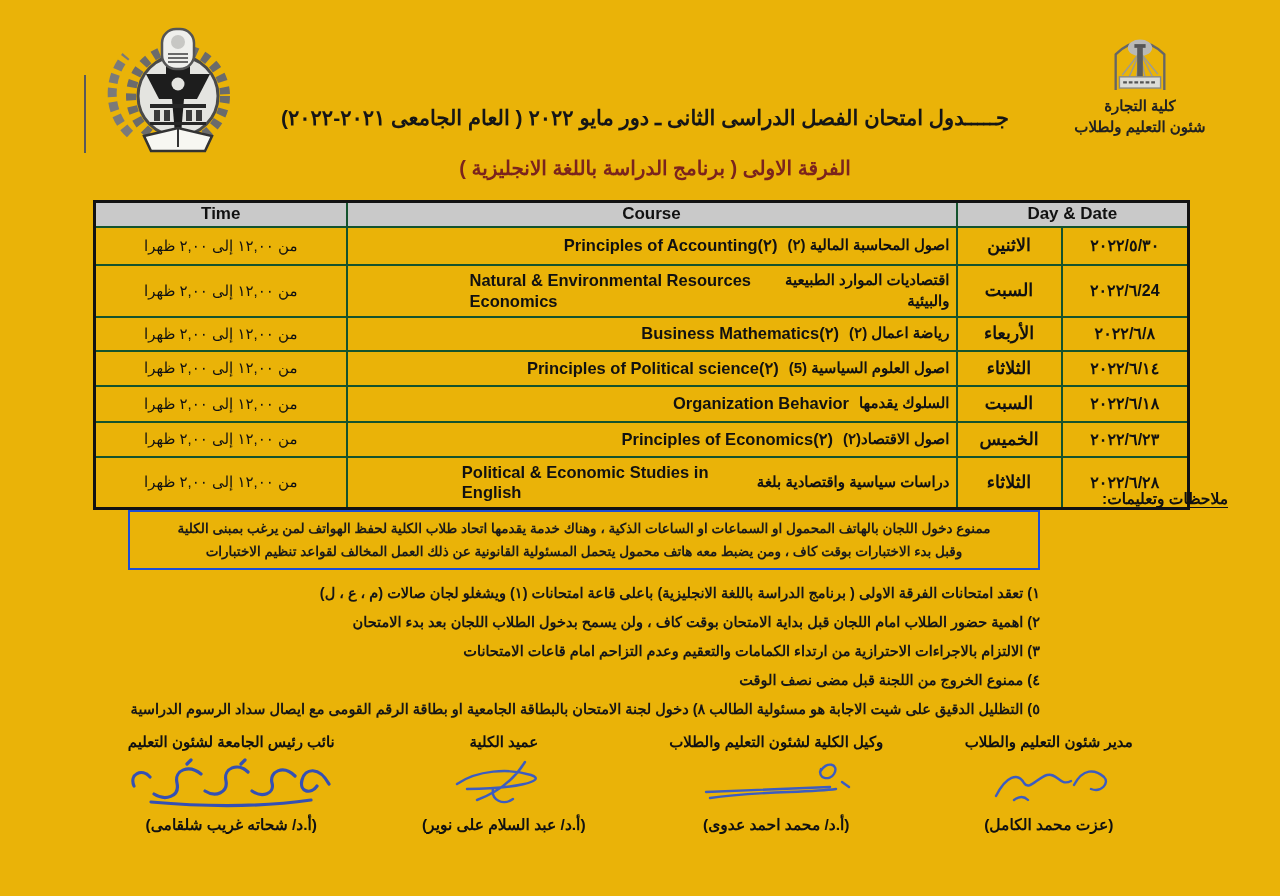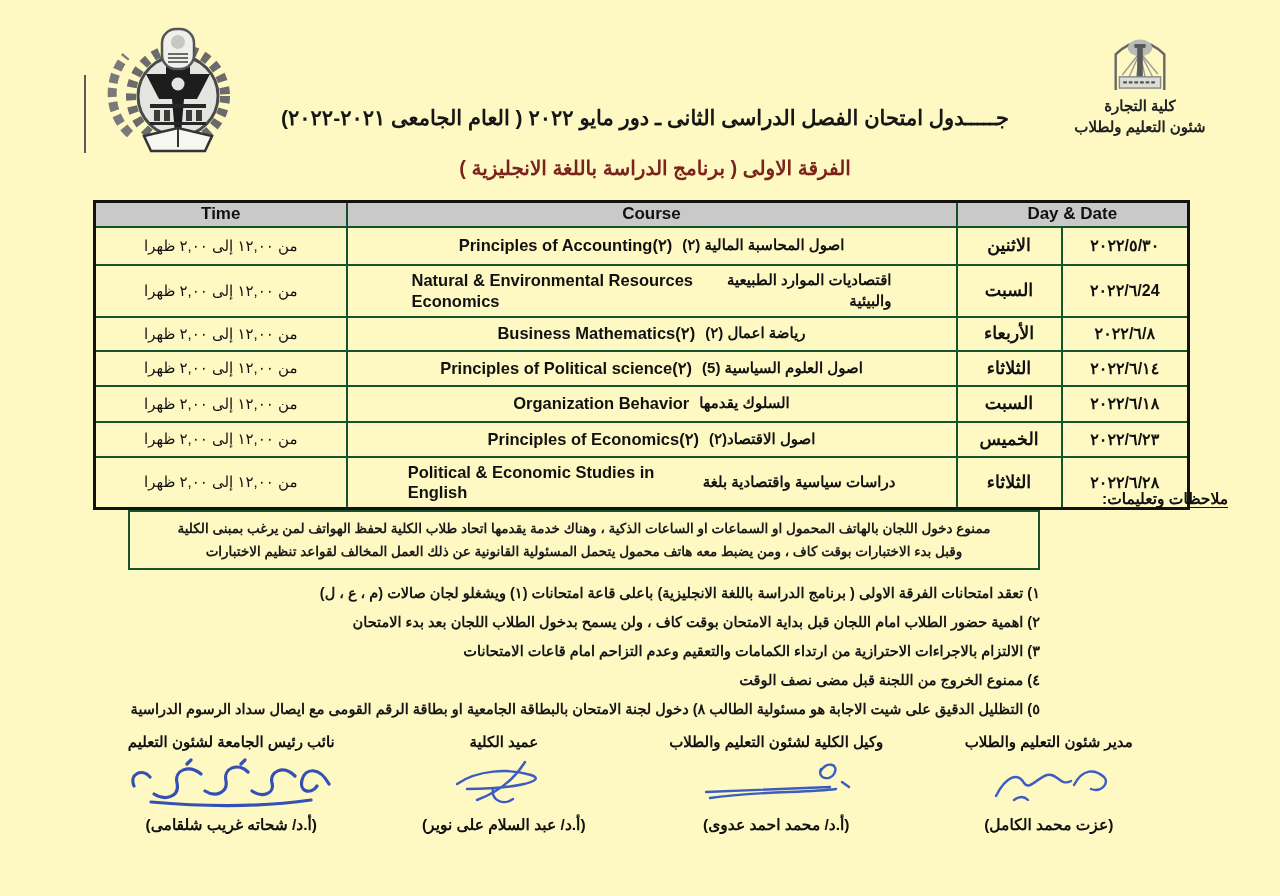--- a/index.html
+++ b/index.html
@@ -1,21 +1,21 @@
 <!DOCTYPE html>
 <html><head>
 <meta charset="utf-8">
 <style>
   * { margin: 0; padding: 0; box-sizing: border-box; }
   html, body { background: #e8e8e8; }
   .page {
     position: relative;
     width: 1280px;
     height: 896px;
-    background: #fef9c3;
+    background: #eab308;
     font-family: "Liberation Sans", sans-serif;
     color: #111;
     overflow: hidden;
   }
 
   
   .scan-line {
     position: absolute; left: 84px; top: 75px;
     width: 2px; height: 78px; background: #5a5a5a;
   }
@@ -51,39 +51,39 @@
   }
   table.exam th, table.exam td { border: 2px solid #14532d; padding: 1px 6px; }
   table.exam thead th {
     background: #c9c9c9; height: 25px;
     font-size: 17px; font-weight: bold; color: #111;
   }
   .col-time { width: 252px; } .col-course { width: 610px; }
   .col-day { width: 105px; } .col-date { width: 127px; }
   .time-cell { direction: rtl; text-align: center; font-size: 15px; font-weight: normal; white-space: nowrap; }
   .course-cell { padding: 2px 10px; }
-  .course-flex { display: flex; justify-content: center; align-items: center; gap: 10px; }
+  .course-flex { display: flex; justify-content: flex-end; align-items: center; gap: 10px; }
   .course-en { direction: ltr; text-align: left; font-size: 16.5px; font-weight: bold; max-width: 285px; line-height: 1.25; }
   .course-ar { direction: rtl; text-align: right; font-size: 15px; font-weight: bold; max-width: 225px; line-height: 1.35; }
   .row2 .course-ar { max-width: 185px; }
   .day-cell { direction: rtl; text-align: center; font-size: 17.5px; font-weight: bold; }
   .date-cell { direction: ltr; text-align: center; font-size: 16px; font-weight: bold; letter-spacing: 1.5px; white-space: nowrap; }
   .h38 { height: 38px; } .h52 { height: 52px; } .h34 { height: 34px; }
   .h35 { height: 35px; } .h36 { height: 36px; }
 
   
   .notes-label {
     position: absolute; left: 1058px; top: 490px; width: 170px;
     direction: rtl; text-align: right;
     font-size: 15.5px; font-weight: bold;
     text-decoration: underline; text-underline-offset: 3px;
   }
   .notes-box {
     position: absolute; left: 128px; top: 510px; width: 912px;
-    border: 2px solid #14532d; padding: 5px 12px;
+    border: 2px solid #1d4ed8; padding: 5px 12px;
     direction: rtl; text-align: center;
     font-size: 13.5px; font-weight: bold; line-height: 23px; color: #1a1a1a;
   }
   .notes-list {
     position: absolute; left: 93px; top: 583px; width: 947px;
     direction: rtl; text-align: right;
     font-size: 14.5px; font-weight: bold; color: #161616;
   }
   .notes-list .note-item { margin-bottom: 8px; line-height: 21px; }
 

